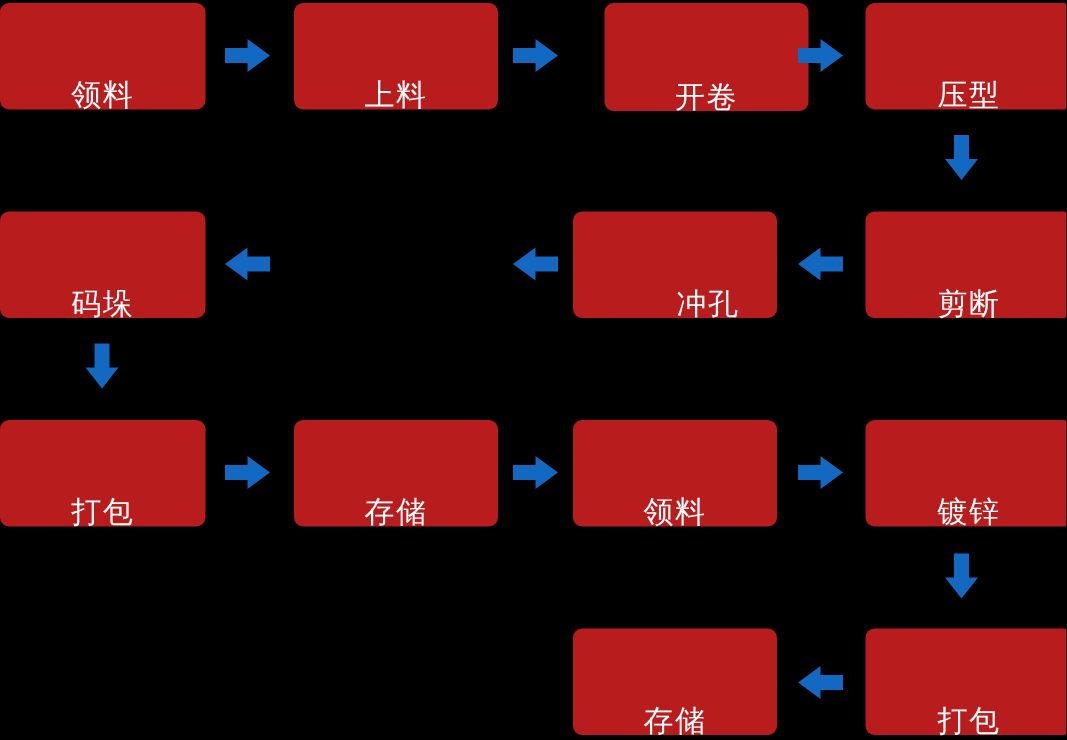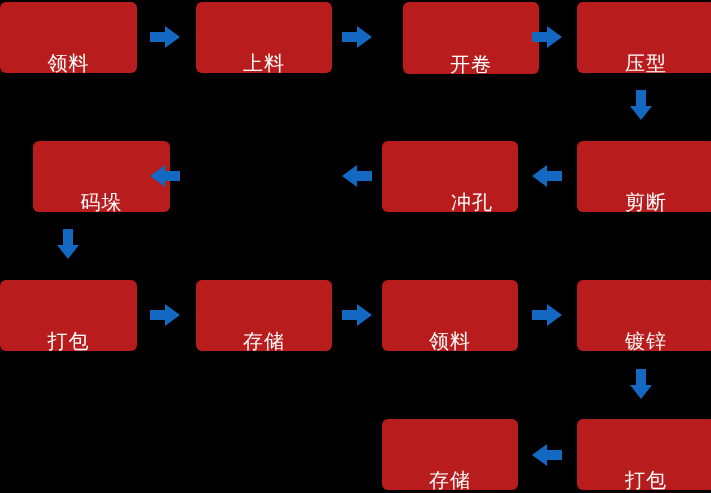--- a/index.html
+++ b/index.html
@@ -83,21 +83,21 @@
   <div class="node" style="left:577px; top:2px; width:138px; height:71px;">
     <span class="node-label">压型</span>
   </div>
 
   <div class="arrow" style="left:630px; top:90px; width:22px; height:30px;">
     <svg width="22" height="30" viewBox="0 0 22 30">
       <path class="arrow-shape" d="M6 0 L16 0 L16 16 L22 16 L11 30 L0 16 L6 16 Z"></path>
     </svg>
   </div>
 
-  <div class="node" style="left:0px; top:141px; width:137px; height:71px;margin-left:33px;">
+  <div class="node" style="left:0px; top:141px; width:137px; height:71px;">
     <span class="node-label">码垛</span>
   </div>
 
   <div class="arrow" style="left:150px; top:165px; width:30px; height:22px;">
     <svg width="30" height="22" viewBox="0 0 30 22">
       <path class="arrow-shape" d="M30 6 L15 6 L15 0 L0 11 L15 22 L15 16 L30 16 Z"></path>
     </svg>
   </div>
 
 

